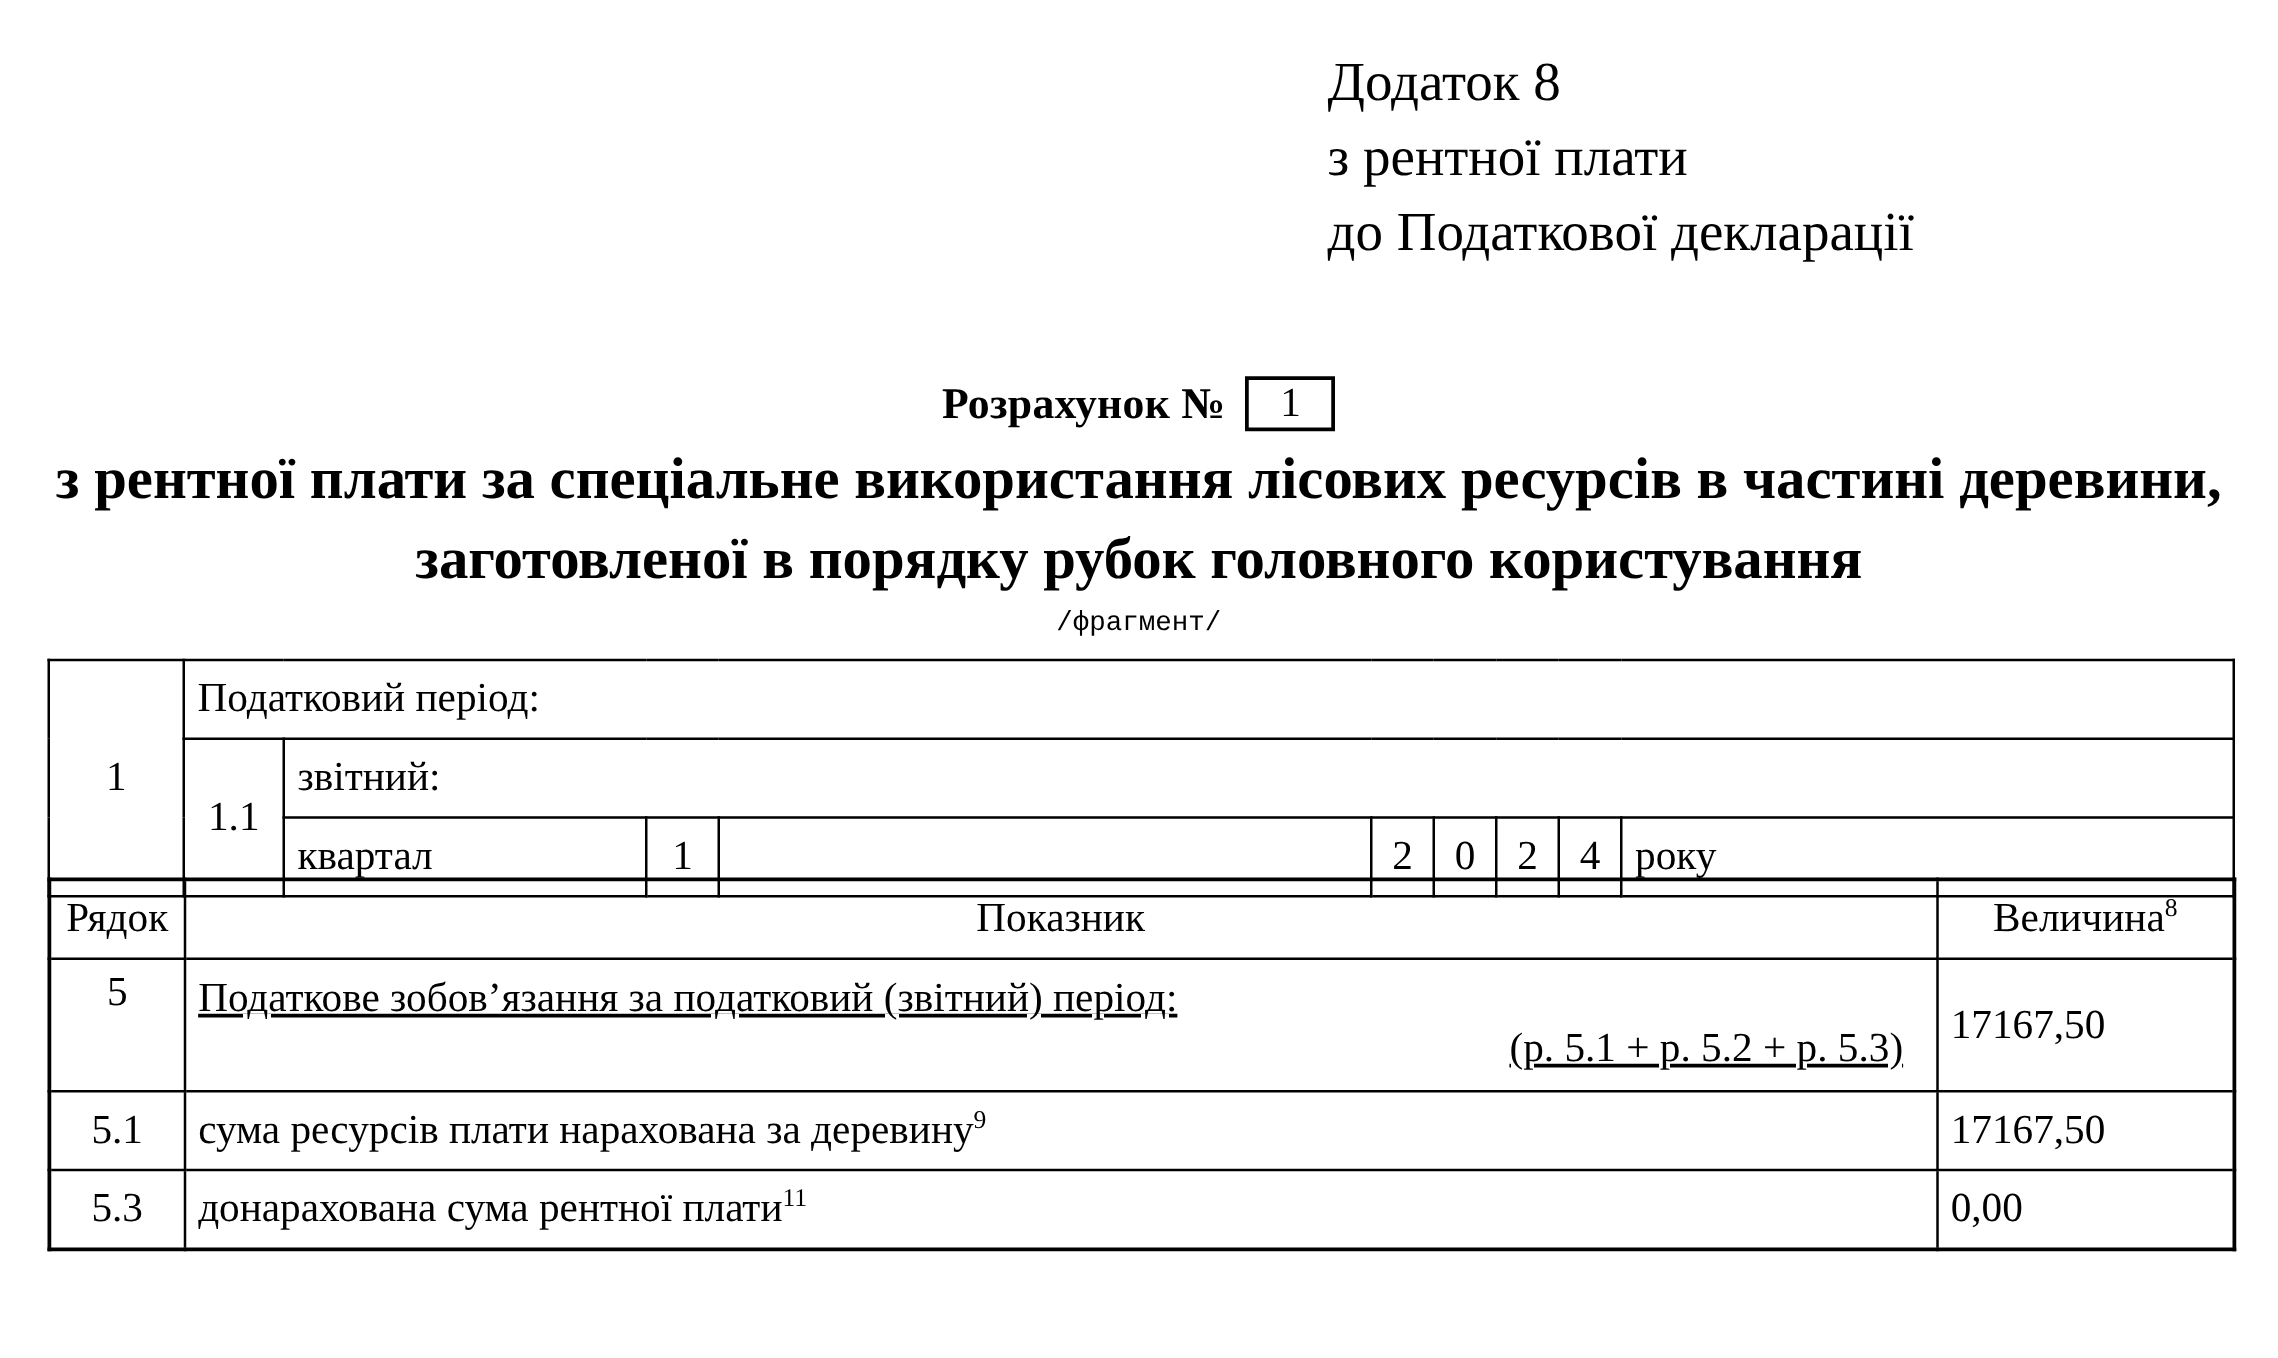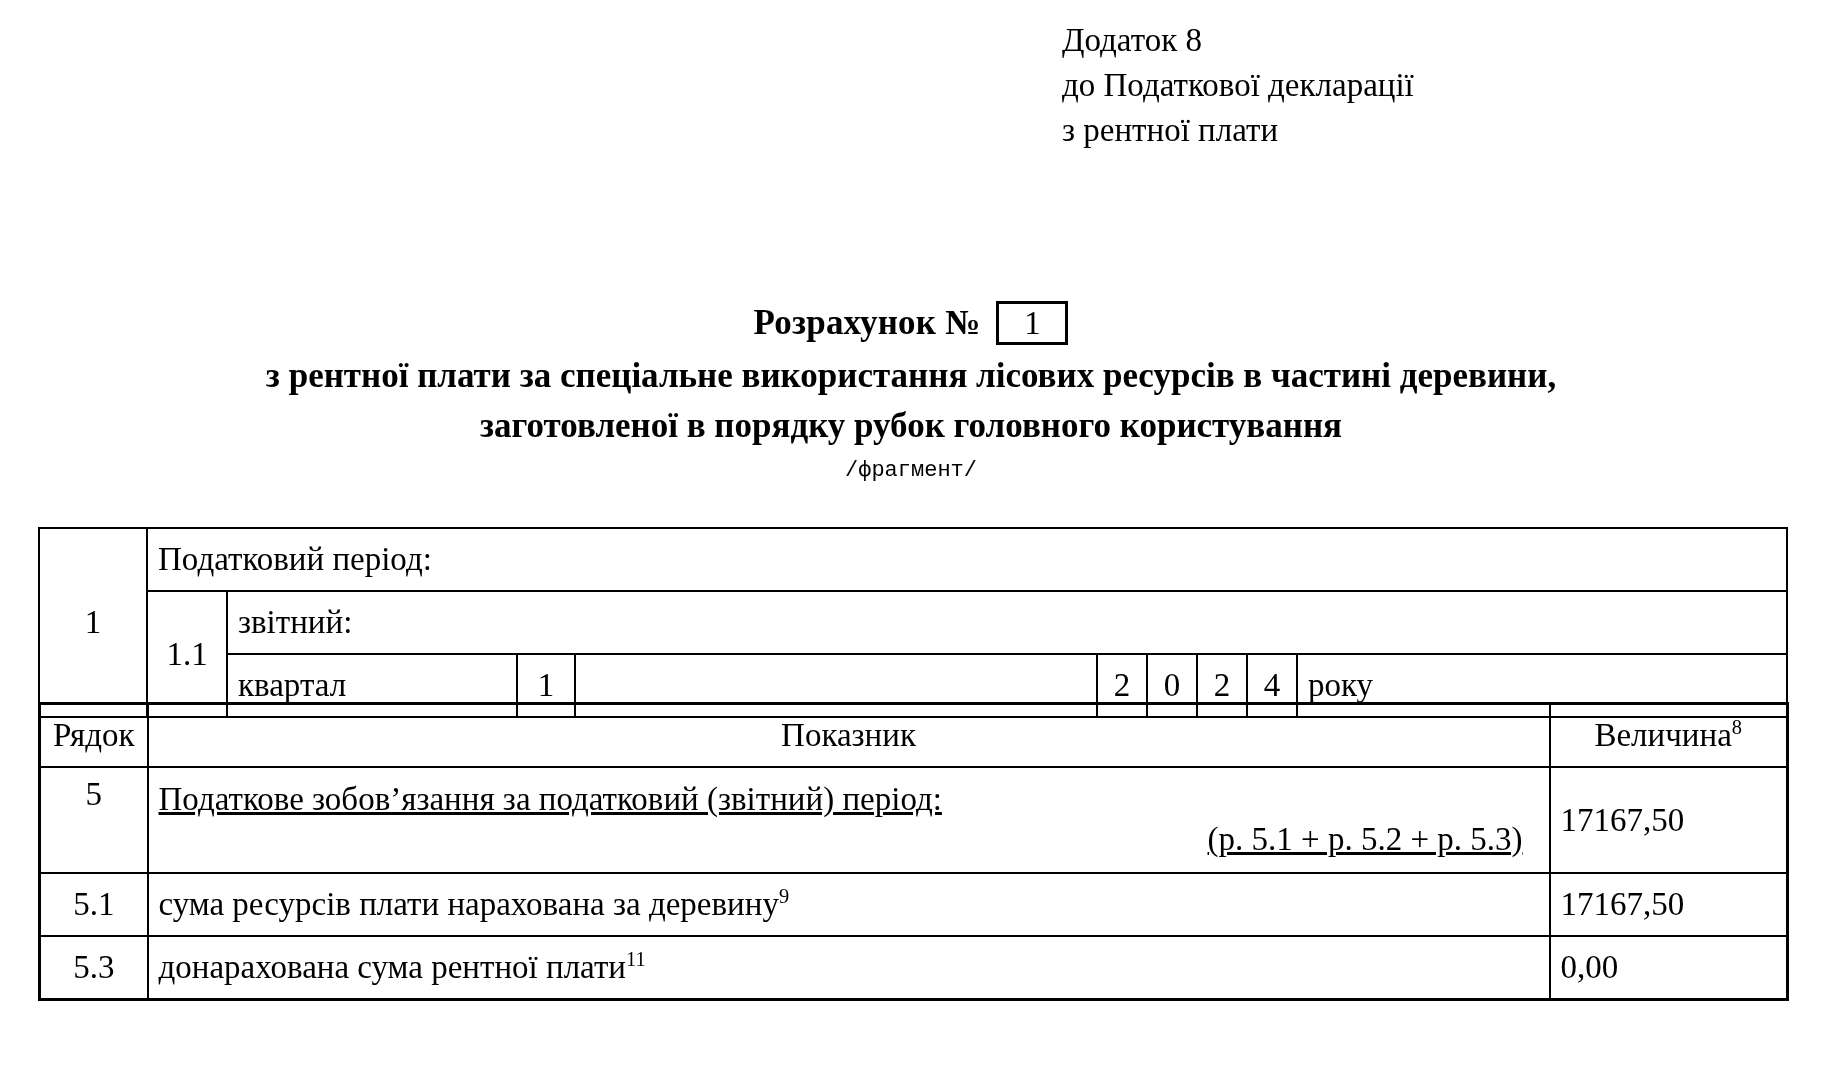--- a/index.html
+++ b/index.html
@@ -13,23 +13,23 @@
     position: relative;
     font-family: "Liberation Serif", "DejaVu Serif", serif;
     color: #000000;
     overflow: hidden;
   }
 
   
   .doc-header {
     position: absolute;
     left: 1062px;
-    top: 18px;
+    top: 36px;
     line-height: 1.36;
-    font-size: 33px;
+    font-size: 44px;
   }
   .doc-header div { white-space: nowrap; }
 
   
   .title-block {
     position: absolute;
     left: 0;
     top: 300px;
     width: 1822px;
     text-align: center;
@@ -51,21 +51,21 @@
     display: flex;
     align-items: center;
     justify-content: center;
     font-weight: normal;
     font-size: 33px;
     box-sizing: border-box;
   }
   .title-line-2,
   .title-line-3 {
     font-weight: bold;
-    font-size: 35px;
+    font-size: 47px;
     margin-top: 10px;
     white-space: nowrap;
   }
   .title-fragment {
     font-size: 22px;
     margin-top: 12px;
     font-family: Liberation Mono, monospace;
   }
 
   
@@ -107,22 +107,22 @@
   .row-5-label { text-align: left; line-height: 1.2; padding-top: 6px; padding-bottom: 6px; text-decoration: underline; }
   .row-5-formula { text-align: right; padding-right: 16px; }
   .value-cell  { text-align: left; }
   sup { font-size: 0.62em; vertical-align: super; line-height: 0; }
 </style>
 </head>
 <body>
 
 <div class="doc-header">
   <div>Додаток 8</div>
+  <div>з рентної плати</div>
   <div>до Податкової декларації</div>
-  <div>з рентної плати</div>
 </div>
 
 <div class="title-block">
   <div class="title-line-1">
     <span class="calc-label">Розрахунок №</span>
     <span class="calc-number-box">1</span>
   </div>
   <div class="title-line-2">з рентної плати за спеціальне використання лісових ресурсів в частині деревини,</div>
   <div class="title-line-3">заготовленої в порядку рубок головного користування</div>
   <div class="title-fragment">/фрагмент/</div>

